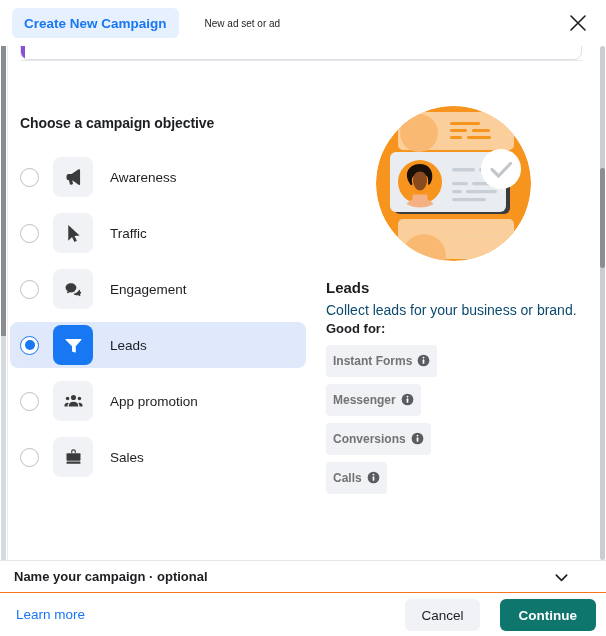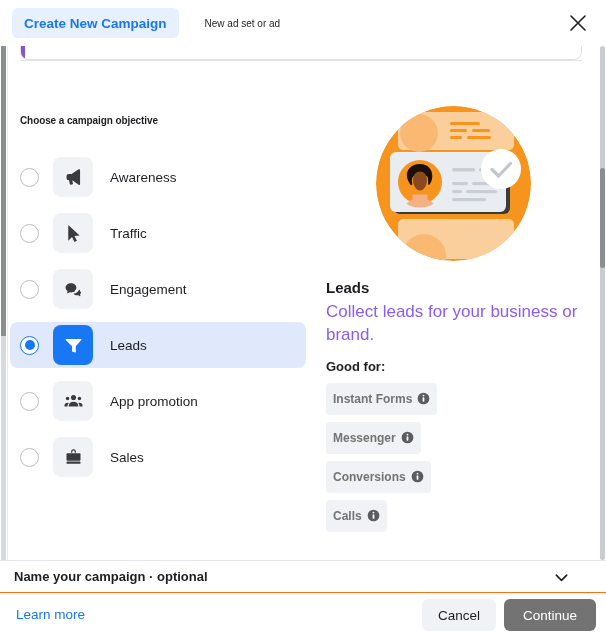--- a/index.html
+++ b/index.html
@@ -86,21 +86,21 @@
   .peek-line {
     position: absolute;
     left: 20px; top: 14px;
     width: 562px; height: 1px;
     background: #e4e6eb;
   }
 
   .section-title {
     position: absolute;
     left: 20px; top: 69px;
-    font-size: 10px;
+    font-size: 14px;
     font-weight: bold;
     color: #1c1e21;
     letter-spacing: -0.1px;
   }
 
   
   .obj-list {
     position: absolute;
     left: 10px; top: 108px;
     width: 296px;
@@ -170,23 +170,23 @@
   }
   .illus { position: relative; width: 155px; height: 155px; }
 
   .detail-title {
     font-size: 15px;
     font-weight: bold;
     color: #1c1e21;
     margin: 0 0 5px 4px;
   }
   .detail-desc {
-    font-size: 17px;
-    color: #8b5cf6;
-    margin: 0 0 12px 4px;
+    font-size: 14px;
+    color: #0c4a6e;
+    margin: 0 0 1px 4px;
     line-height: 1.35;
   }
   .good-for {
     font-size: 13px;
     font-weight: bold;
     color: #1c1e21;
     margin: 0 0 9px 4px;
   }
   .chips { margin-left: 4px; }
   .chip {
@@ -254,21 +254,21 @@
   .btn {
     height: 32px;
     border: none;
     border-radius: 6px;
     font-family: inherit;
     font-size: 13.5px;
     cursor: pointer;
     padding: 0 16px;
   }
   .btn-cancel { background: #f0f2f5; color: #1c1e21; }
-  .btn-continue { background: #737373; color: #ffffff; font-weight: normal; padding: 0 19px; }
+  .btn-continue { background: #0f766e; color: #ffffff; font-weight: bold; padding: 0 19px; margin-left: 12px; }
 
   
   .vscroll-right {
     position: absolute;
     right: 0; top: 46px;
     width: 7px; height: 514px;
     background: #ffffff;
     z-index: 35;
   }
   .vscroll-right .thumb {

